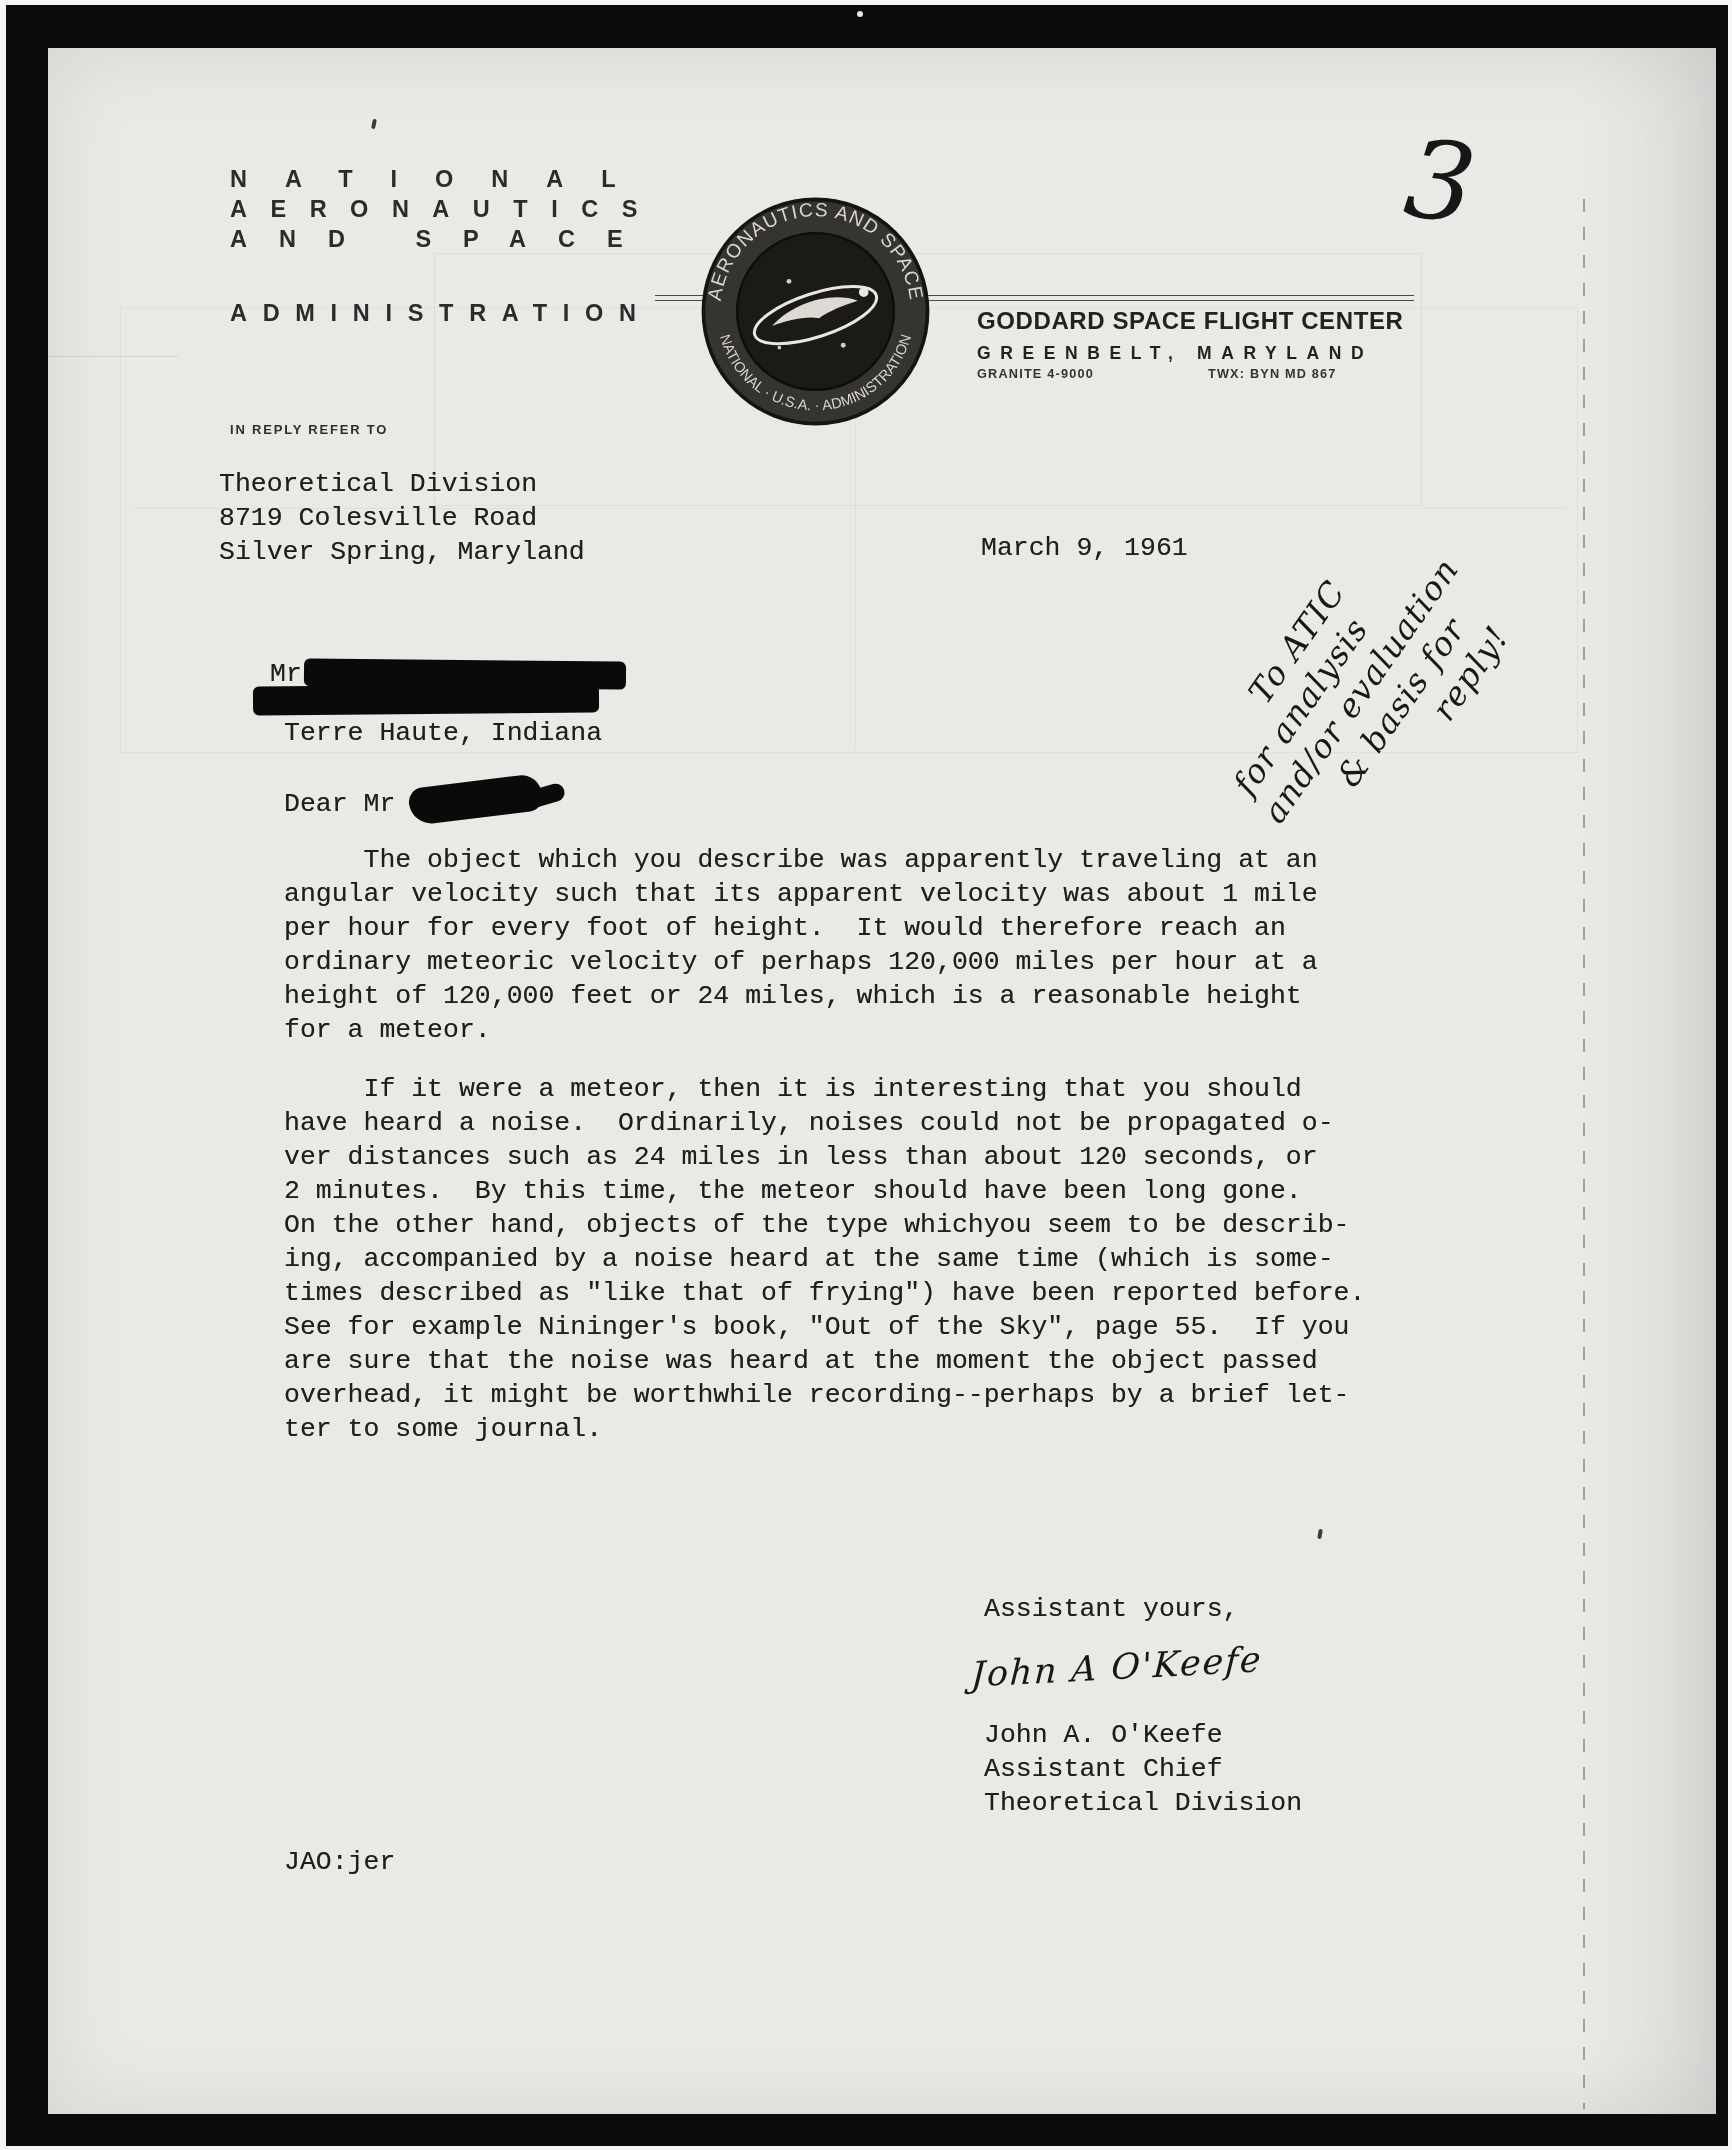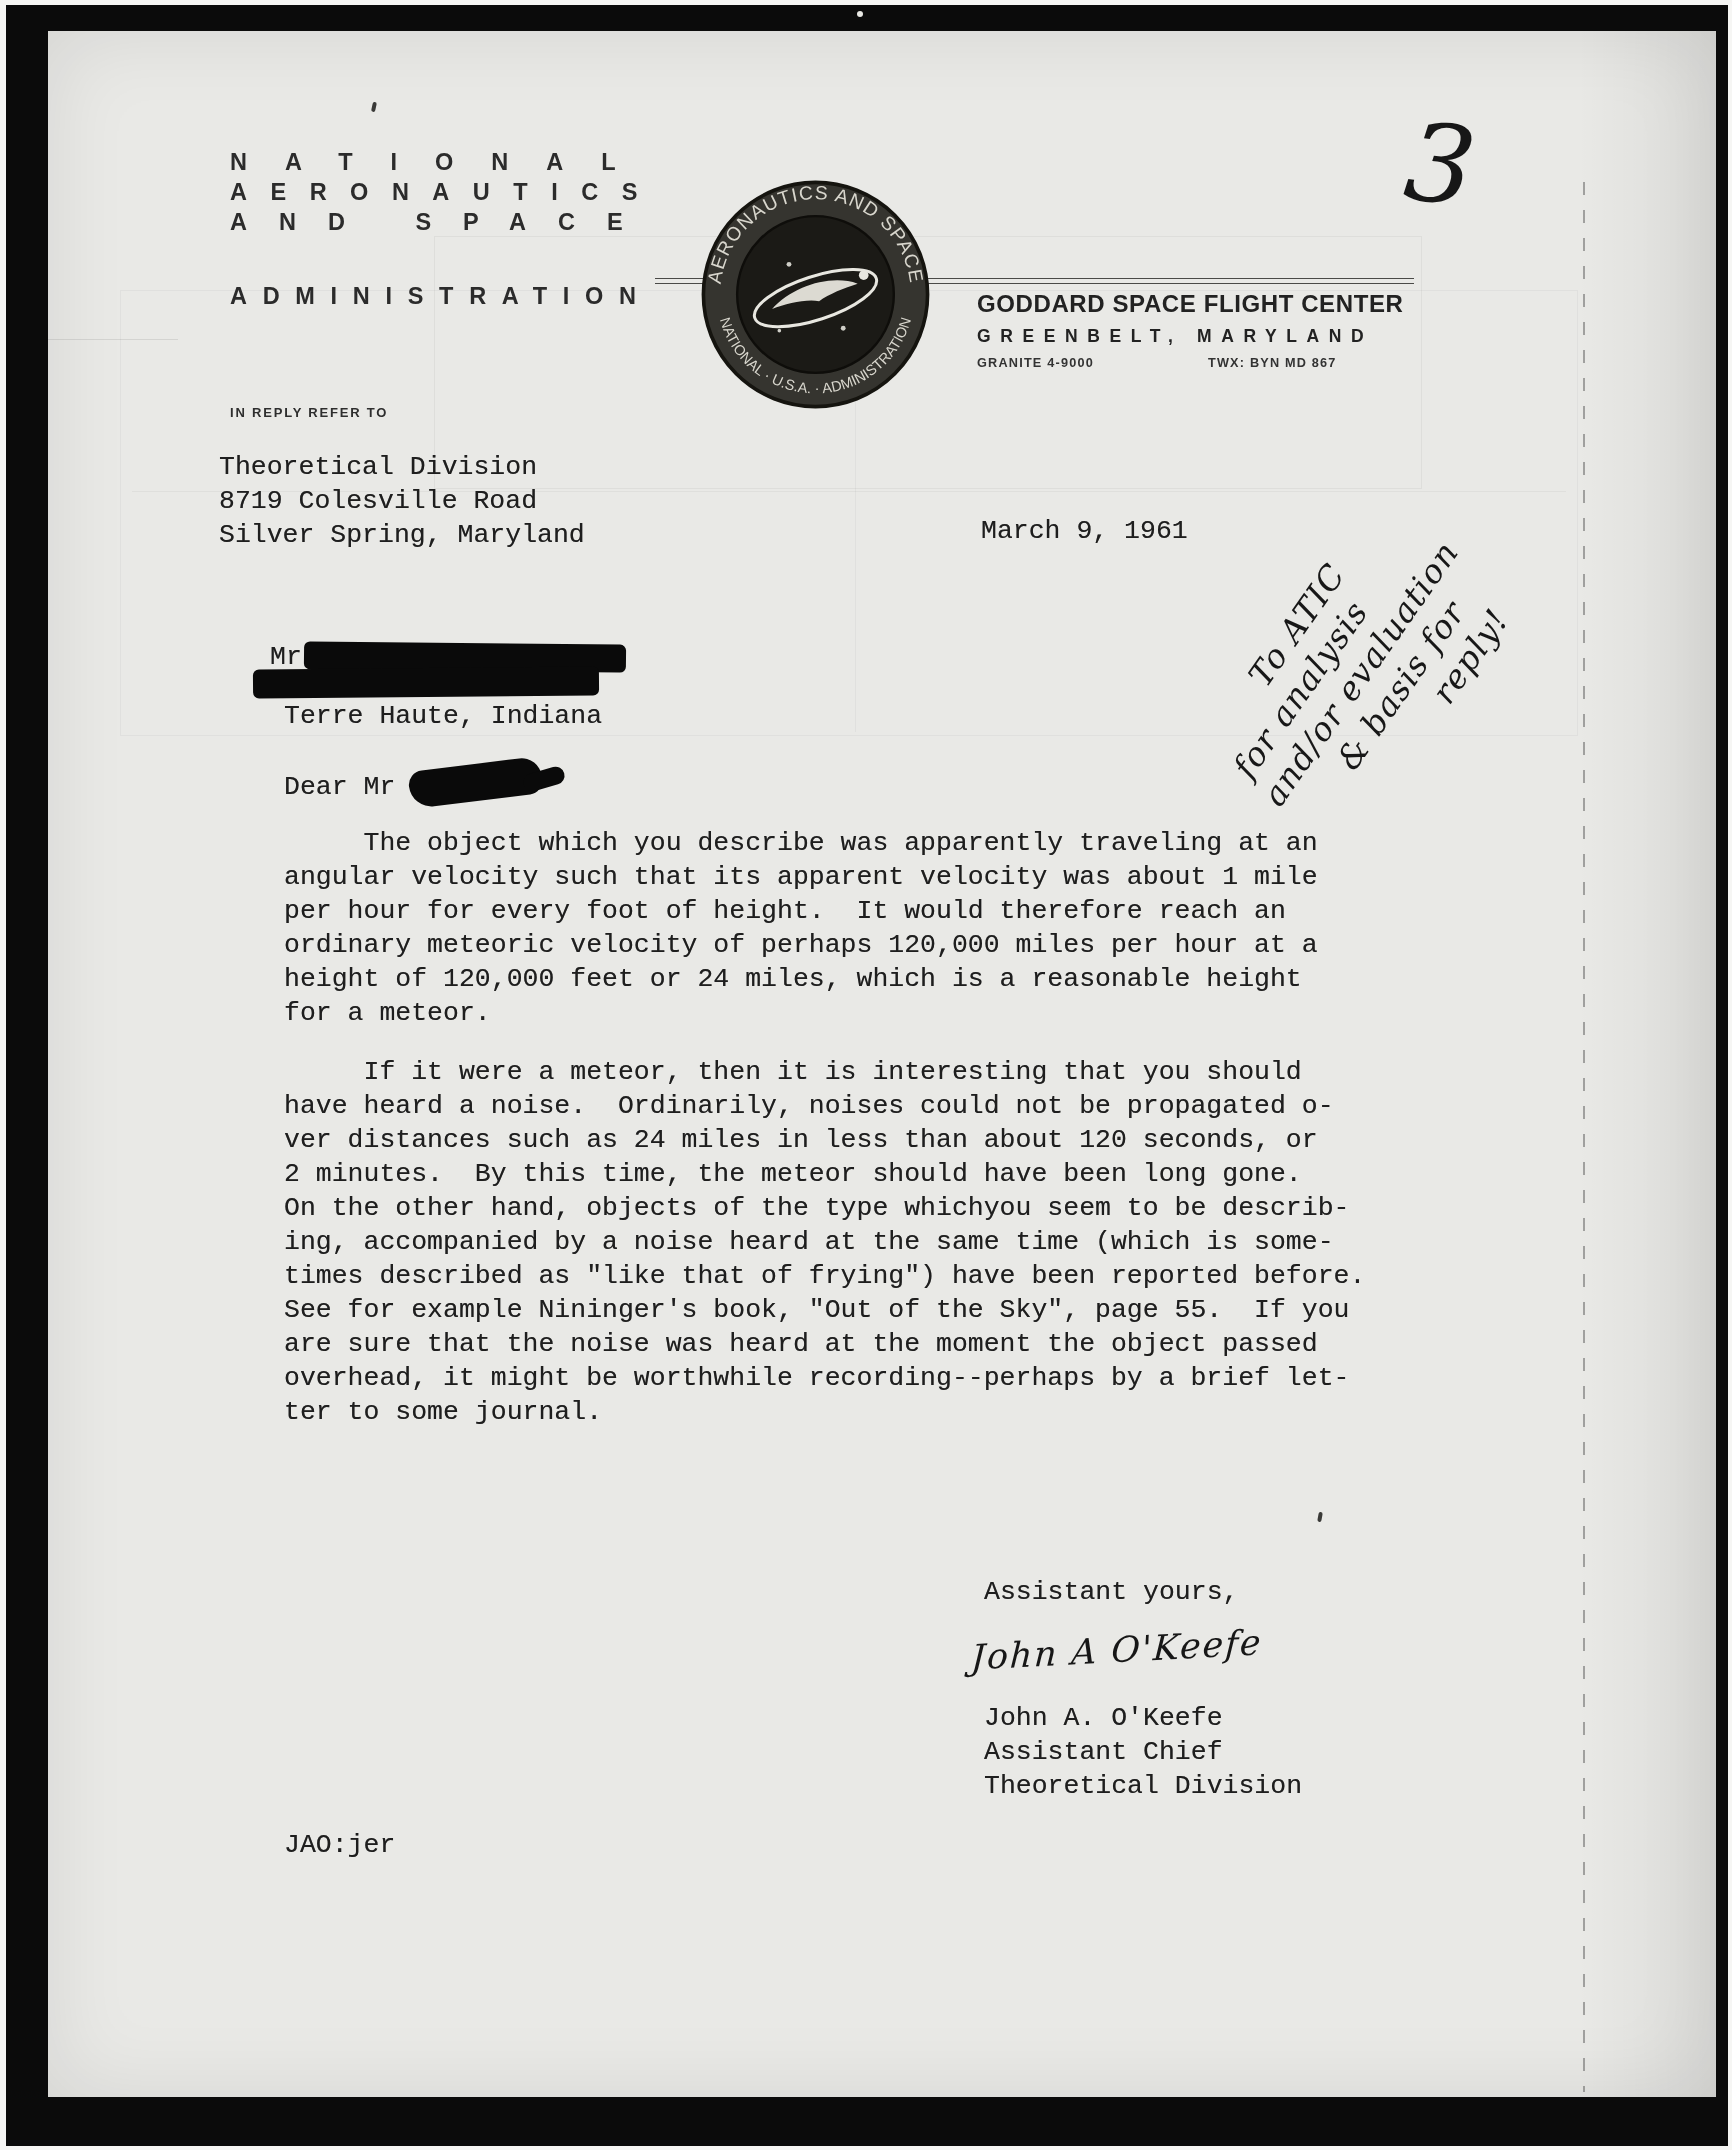--- a/index.html
+++ b/index.html
@@ -1,21 +1,21 @@
 <!DOCTYPE html>
 <html style="font-size:9.6px"><head>
 <meta charset="utf-8">
 <style>
   * { margin:0; padding:0; box-sizing:border-box; }
   html,body { width:1733px; height:2151px; }
   body { background:#f6f6f4; font-family:"Liberation Sans", sans-serif; position:relative; overflow:hidden; }
 
   .scan-frame { position:absolute; left:6px; top:4.8px; width:1722px; height:2141px; background:#0b0b0b; }
 
-  .page { position:absolute; left:48px; top:31px; width:1668px; height:2066px;
+  .page { position:absolute; left:48px; top:48px; width:1668px; height:2066px;
           background:#e9e9e6; box-shadow:inset 0 0 84px rgba(0,0,0,0.09); }
   .page::after { content:""; position:absolute; right:0; top:0; width:139px; height:100%;
           background:linear-gradient(90deg, rgba(0,0,0,0) 0%, rgba(0,0,0,0.06) 100%); pointer-events:none; }
 
   .mono { font-family:"Liberation Mono","DejaVu Sans Mono",monospace; font-size:26.5px; color:#1e1e1e;
           text-shadow:0 0 0.6px rgba(30,30,30,0.5); }
 
   
   .agency { position:absolute; left:182px; top:118px; font-weight:bold; font-size:23.5px; color:#2b2b2b; }
   .agency .line { height:30px; white-space:nowrap; }
@@ -24,21 +24,21 @@
 
   .seal { position:absolute; left:653px; top:149px; width:229px; height:229px; }
 
   .rule { position:absolute; height:6px; border-top:1.8px solid #4a4a47; border-bottom:1.8px solid #4a4a47; }
   .rule-left  { left:607px; top:247px; width:52px; }
   .rule-right { left:877px; top:247px; width:489px; }
 
   .goddard { position:absolute; left:929px; top:259px; color:#222; }
   .goddard-name { font-size:24px; font-weight:bold; letter-spacing:0.6px; white-space:nowrap; }
   .goddard-loc  { margin-top:8.4px; font-size:17.5px; font-weight:bold; letter-spacing:9.6px; white-space:nowrap; }
-  .goddard-contact { margin-top:9px; font-size:12.7px; font-weight:bold; letter-spacing:1.2px; color:#333; white-space:nowrap; }
+  .goddard-contact { margin-top:3px; font-size:12.7px; font-weight:bold; letter-spacing:1.2px; color:#333; white-space:nowrap; }
   .goddard-contact .twx { margin-left:114px; }
 
   .reply-label { position:absolute; left:182px; top:374px; font-size:13px; font-weight:bold; letter-spacing:1.8px; color:#2e2e2e; }
   .reply-address { position:absolute; left:171px; top:419px; line-height:34px; }
 
   .date-line { position:absolute; left:933px; top:485px; }
 
   .recipient-prefix { position:absolute; left:222px; top:611px; }
   .redaction-bar1 { position:absolute; left:256px; top:612px; width:322px; height:28px;
                     background:#0a0a0a; border-radius:6px; transform:rotate(0.6deg); }

